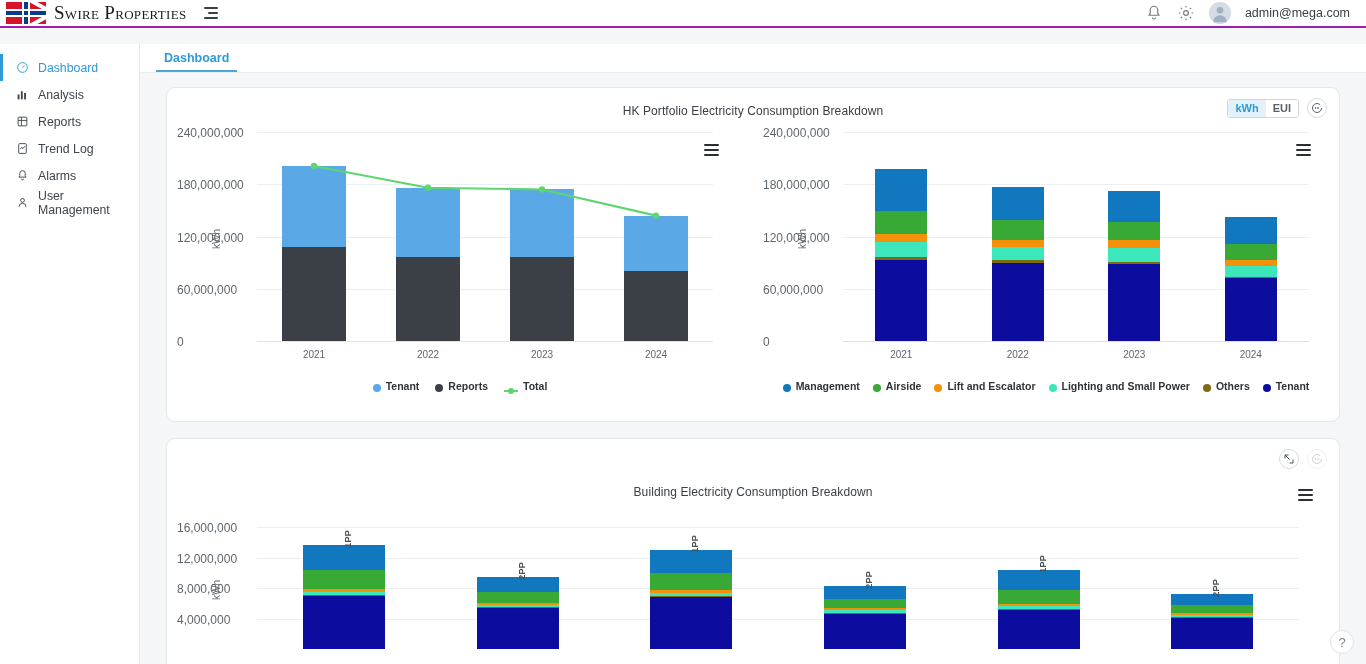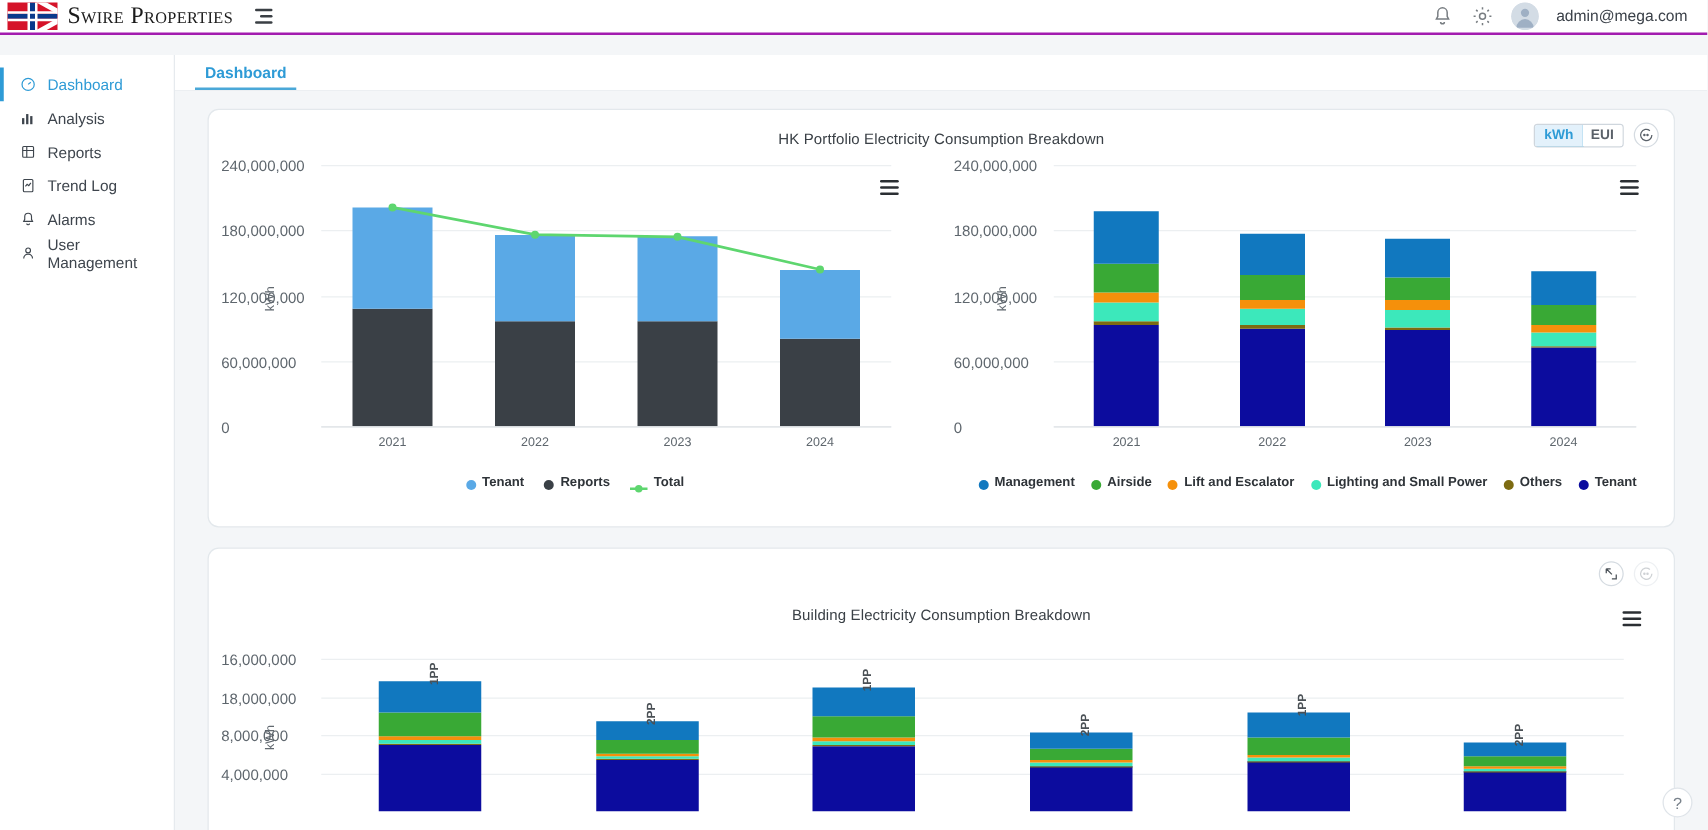--- a/index.html
+++ b/index.html
@@ -479,21 +479,21 @@
             <i></i>
         </div>
 
         <div class="plot" id="plotC" style="height:150px; position:relative; margin-top:4px;">
             <div class="ylabel" style="left: 44px; top: 97px;">kWh</div>
             <div class="gline" style="left: 90px; width: 1042px; top: 115.5px;"></div>
             <div class="ytick" style="left: 10px; width: 74px; top: 109.5px;">4,000,000</div>
             <div class="gline" style="left: 90px; width: 1042px; top: 85px;"></div>
             <div class="ytick" style="left: 10px; width: 74px; top: 79px;">8,000,000</div>
             <div class="gline" style="left: 90px; width: 1042px; top: 54.5px;"></div>
-            <div class="ytick" style="left: 10px; width: 74px; top: 48.5px;">18,000,000</div>
+            <div class="ytick" style="left: 10px; width: 74px; top: 48.5px;">12,000,000</div>
             <div class="gline" style="left: 90px; width: 1042px; top: 24px;"></div>
             <div class="ytick" style="left: 10px; width: 74px; top: 18px;">16,000,000</div>
             <div class="bar" style="left: 135.833px; width: 82px; top: 42.3px; height: 103.7px;">
               <div class="seg" style="background: rgb(12, 12, 158); height: 53.375px; bottom: 0px;"></div>
               <div class="seg" style="background: rgb(125, 107, 18); height: 0.7625px; bottom: 53.375px;"></div>
               <div class="seg" style="background: rgb(60, 232, 187); height: 3.05px; bottom: 54.1375px;"></div>
               <div class="seg" style="background: rgb(245, 144, 11); height: 3.05px; bottom: 57.1875px;"></div>
               <div class="seg" style="background: rgb(57, 169, 53); height: 19.0625px; bottom: 60.2375px;"></div>
               <div class="seg" style="background: rgb(17, 120, 191); height: 24.4px; bottom: 79.3px;"></div>
             </div>

